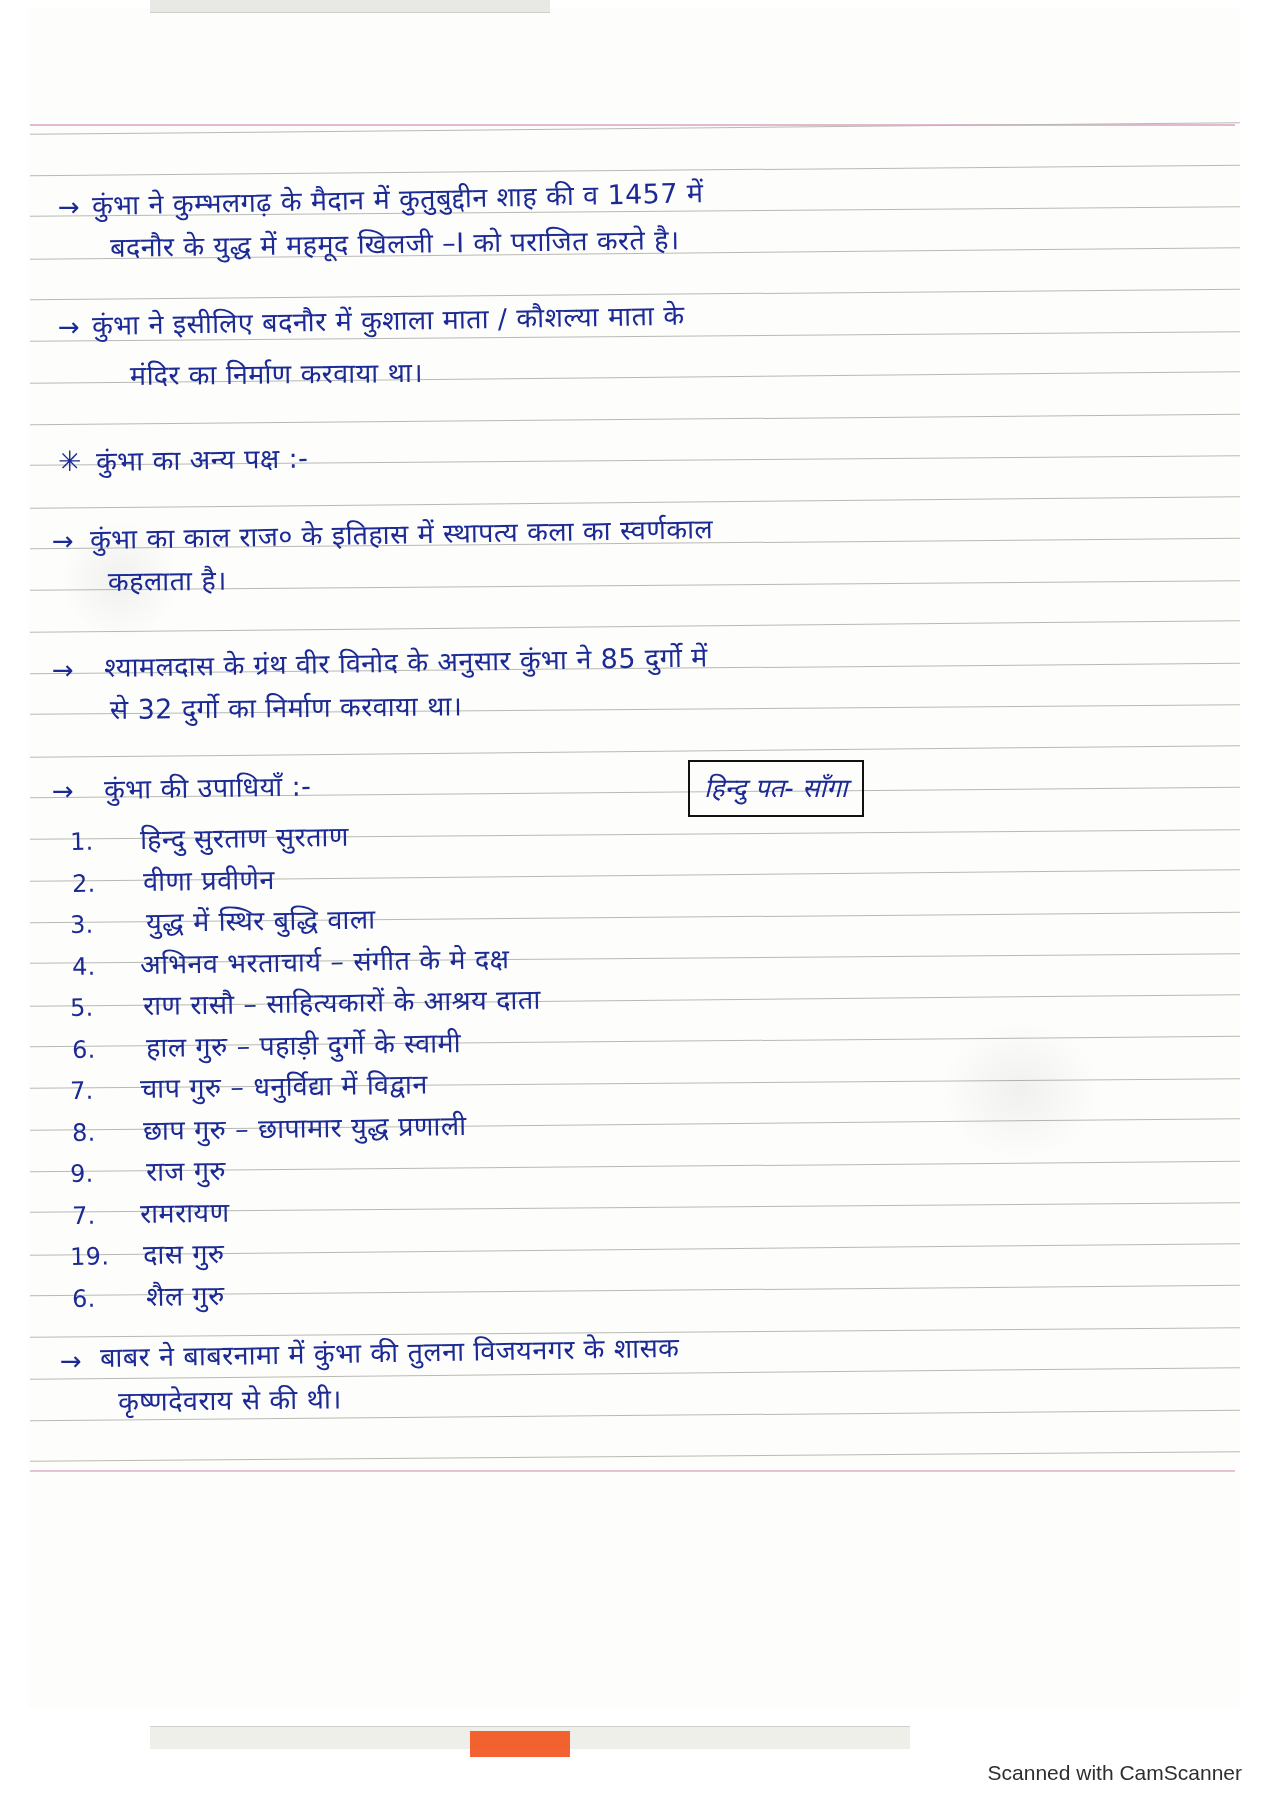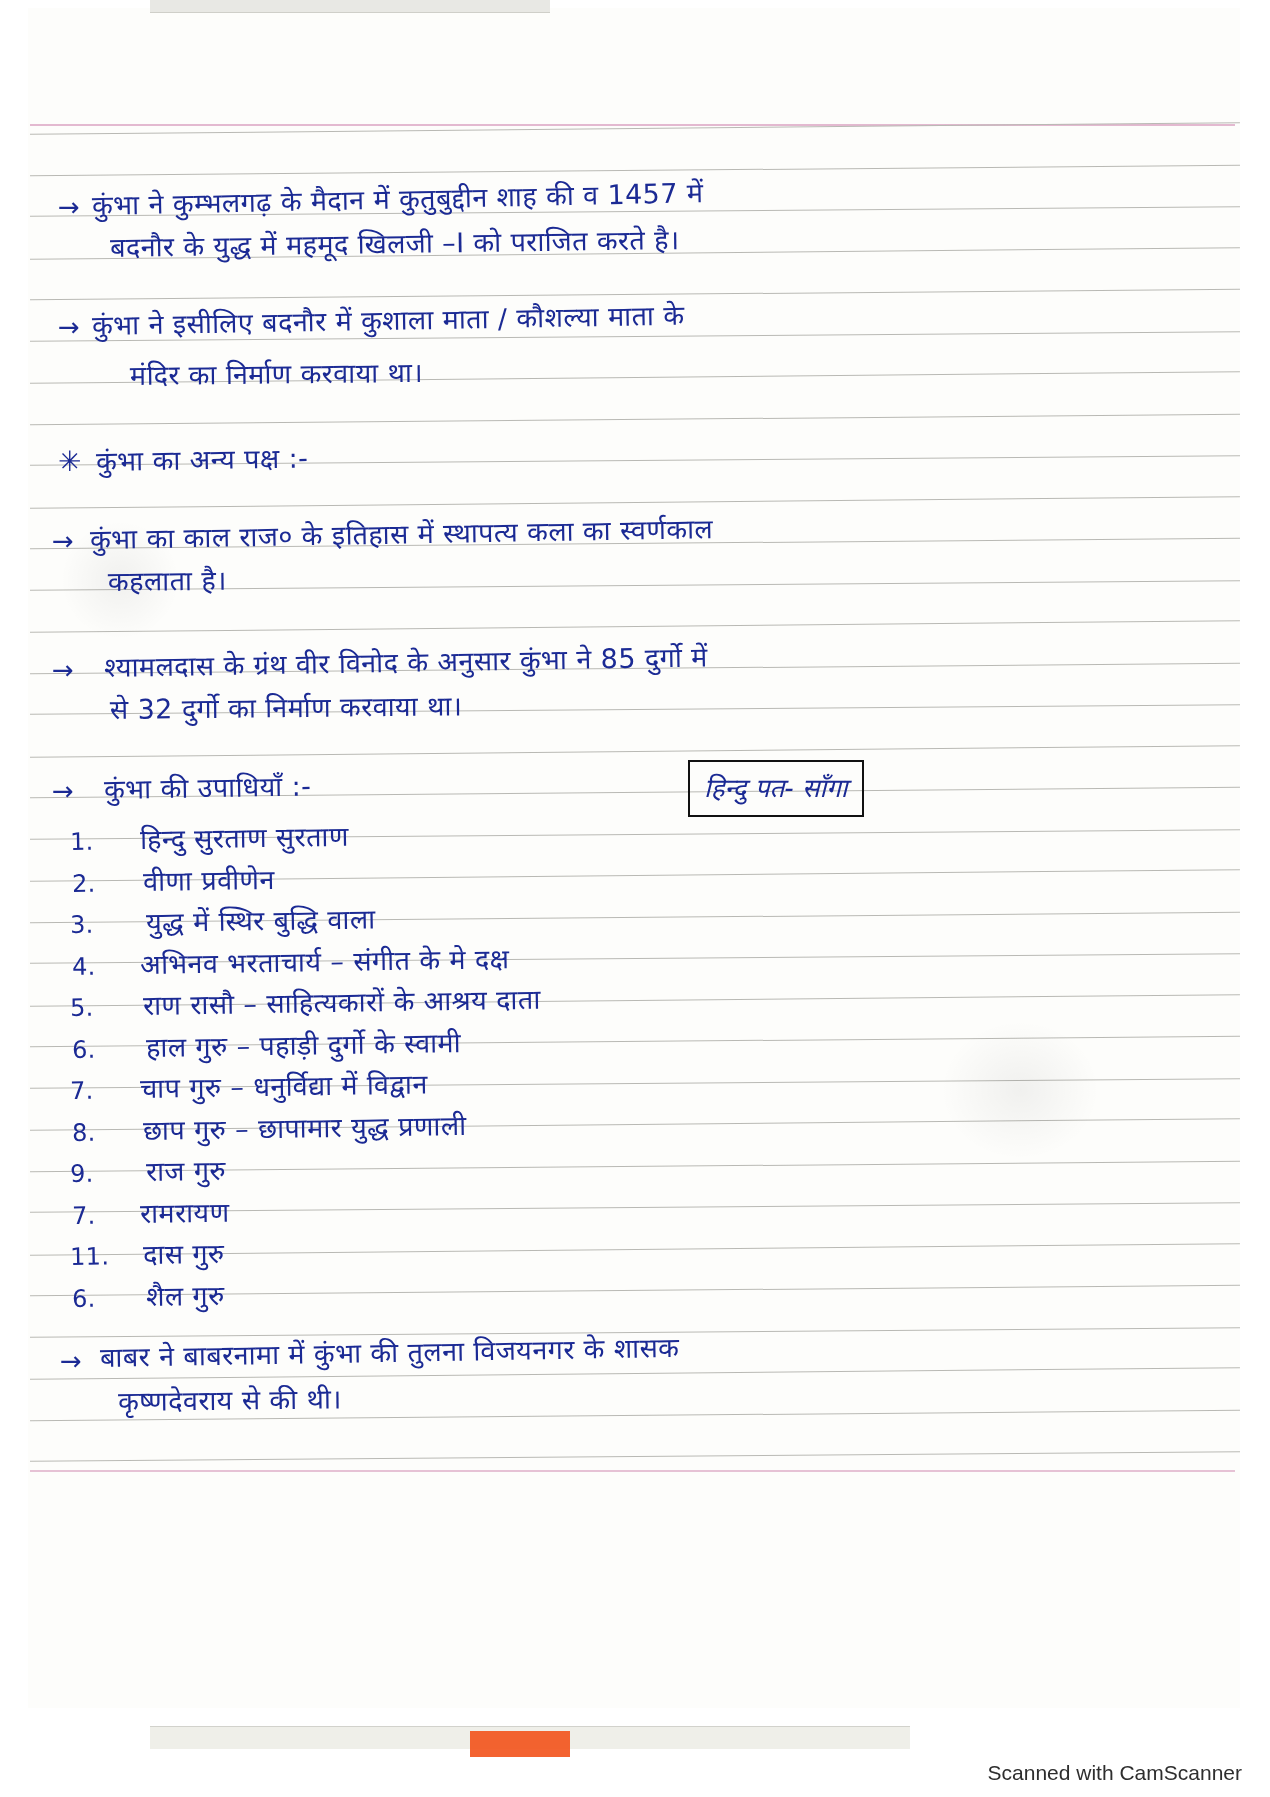--- a/index.html
+++ b/index.html
@@ -227,21 +227,21 @@
       <div class="hw num" style="left: 72px; top: 1035.5px; transform: rotate(-1deg);">6.</div>
       <div class="hw" style="left: 146px; top: 1027.5px; transform: rotate(-0.9deg);">हाल गुरु – पहाड़ी दुर्गो के स्वामी</div>
       <div class="hw num" style="left: 70px; top: 1077px; transform: rotate(-1deg);">7.</div>
       <div class="hw" style="left: 140px; top: 1069px; transform: rotate(-0.9deg);">चाप गुरु – धनुर्विद्या में विद्वान</div>
       <div class="hw num" style="left: 72px; top: 1118.5px; transform: rotate(-1deg);">8.</div>
       <div class="hw" style="left: 143px; top: 1110.5px; transform: rotate(-0.9deg);">छाप गुरु – छापामार युद्ध प्रणाली</div>
       <div class="hw num" style="left: 70px; top: 1160px; transform: rotate(-1deg);">9.</div>
       <div class="hw" style="left: 146px; top: 1152px; transform: rotate(-0.9deg);">राज गुरु</div>
       <div class="hw num" style="left: 72px; top: 1201.5px; transform: rotate(-1deg);">7.</div>
       <div class="hw" style="left: 140px; top: 1193.5px; transform: rotate(-0.9deg);">रामरायण</div>
-      <div class="hw num" style="left: 70px; top: 1243px; transform: rotate(-1deg);">11.</div>
+      <div class="hw num" style="left: 70px; top: 1243px; transform: rotate(-1deg);">19.</div>
       <div class="hw" style="left: 143px; top: 1235px; transform: rotate(-0.9deg);">दास गुरु</div>
       <div class="hw num" style="left: 72px; top: 1284.5px; transform: rotate(-1deg);">6.</div>
       <div class="hw" style="left: 146px; top: 1276.5px; transform: rotate(-0.9deg);">शैल गुरु</div>
     </div>
 
   <div class="arrow" style="left:60px; top:1346px;">→</div>
   <div class="hw" style="left:100px; top:1338px; transform: rotate(-1deg);">बाबर ने बाबरनामा में कुंभा की तुलना विजयनगर के शासक</div>
   <div class="hw" style="left:118px; top:1382px; transform: rotate(-0.7deg);">कृष्णदेवराय से की थी।</div>
 
   <div class="footer">Scanned with CamScanner</div>

